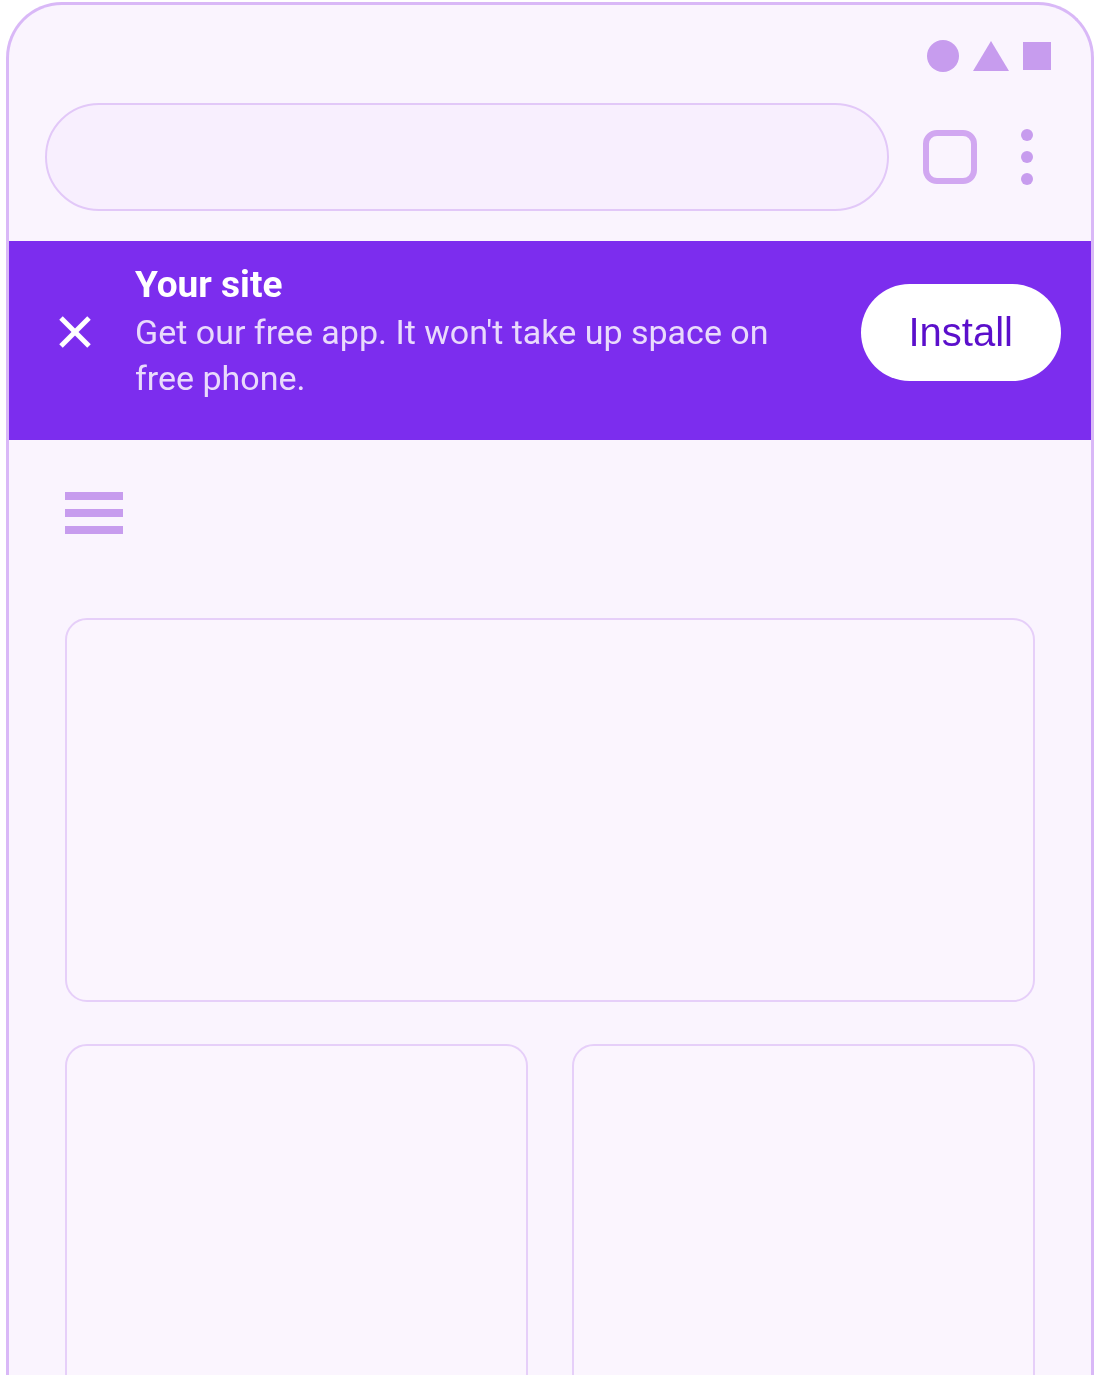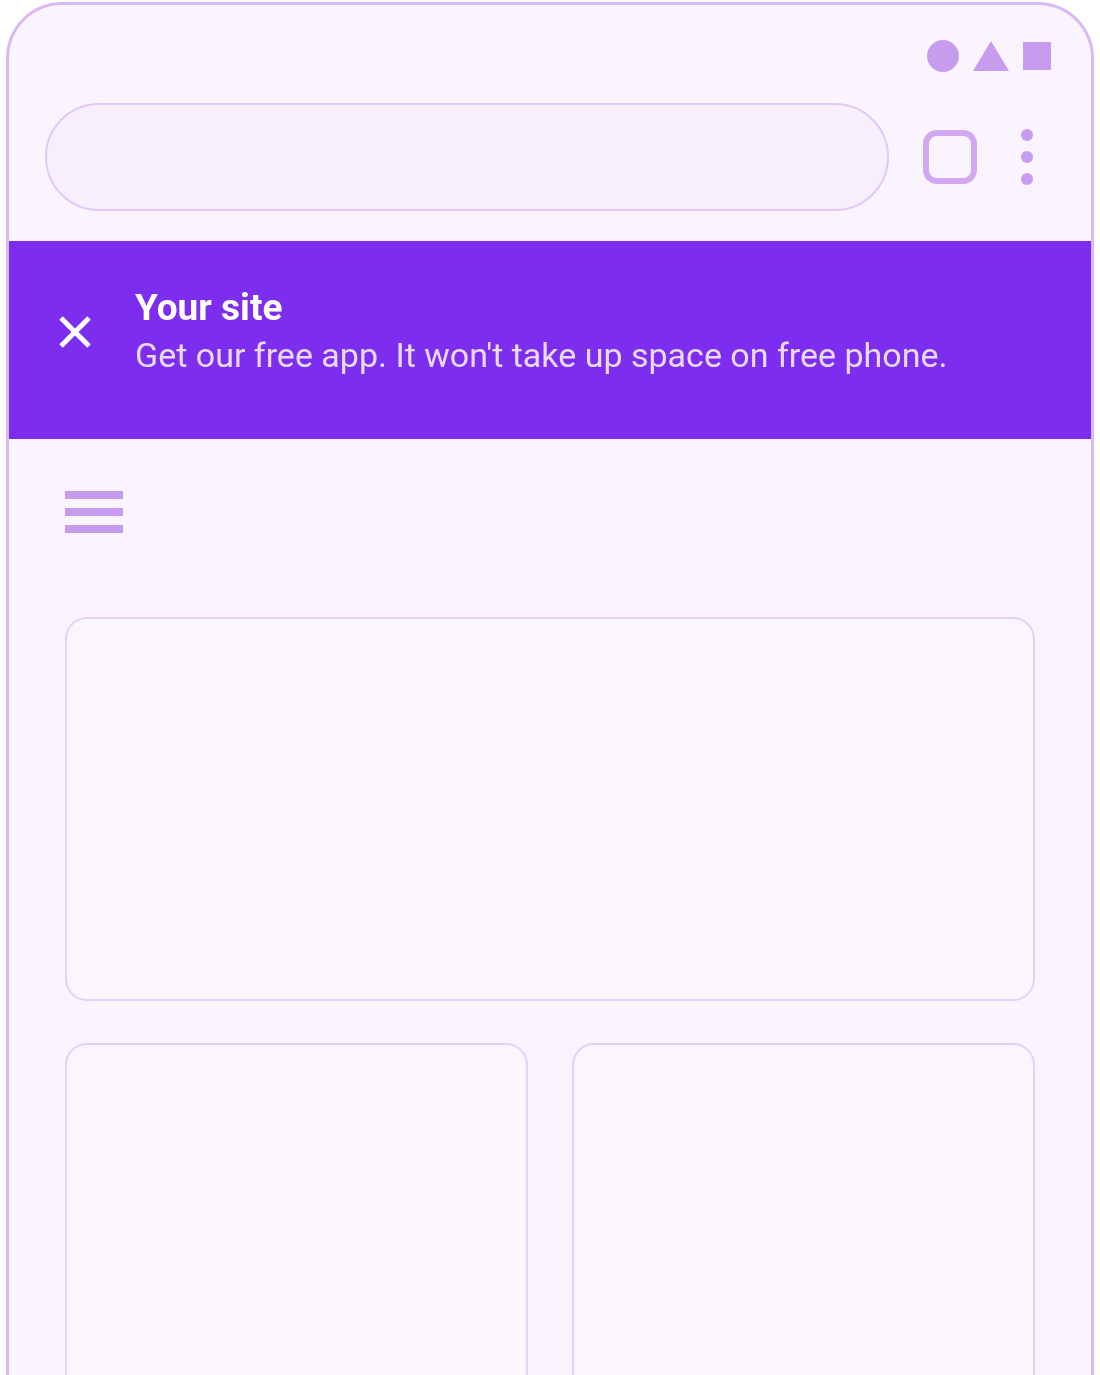--- a/index.html
+++ b/index.html
@@ -217,20 +217,21 @@
     <div class="close-button">
       <svg viewBox="0 0 24 24" fill="none" stroke="#fff" stroke-width="2.8">
         <line x1="4" y1="4" x2="20" y2="20"></line>
         <line x1="20" y1="4" x2="4" y2="20"></line>
       </svg>
     </div>
     <div class="banner-text">
       <div class="banner-title">Your site</div>
       <div class="banner-subtitle">Get our free app. It won't take up space on free phone.</div>
     </div>
+    <button class="install-button">Install</button>
   </div>
 
   <div class="page-content">
     <div class="hamburger-menu">
       <div class="hamburger-line"></div>
       <div class="hamburger-line"></div>
       <div class="hamburger-line"></div>
     </div>
 
     <div class="content-card-large"></div>

